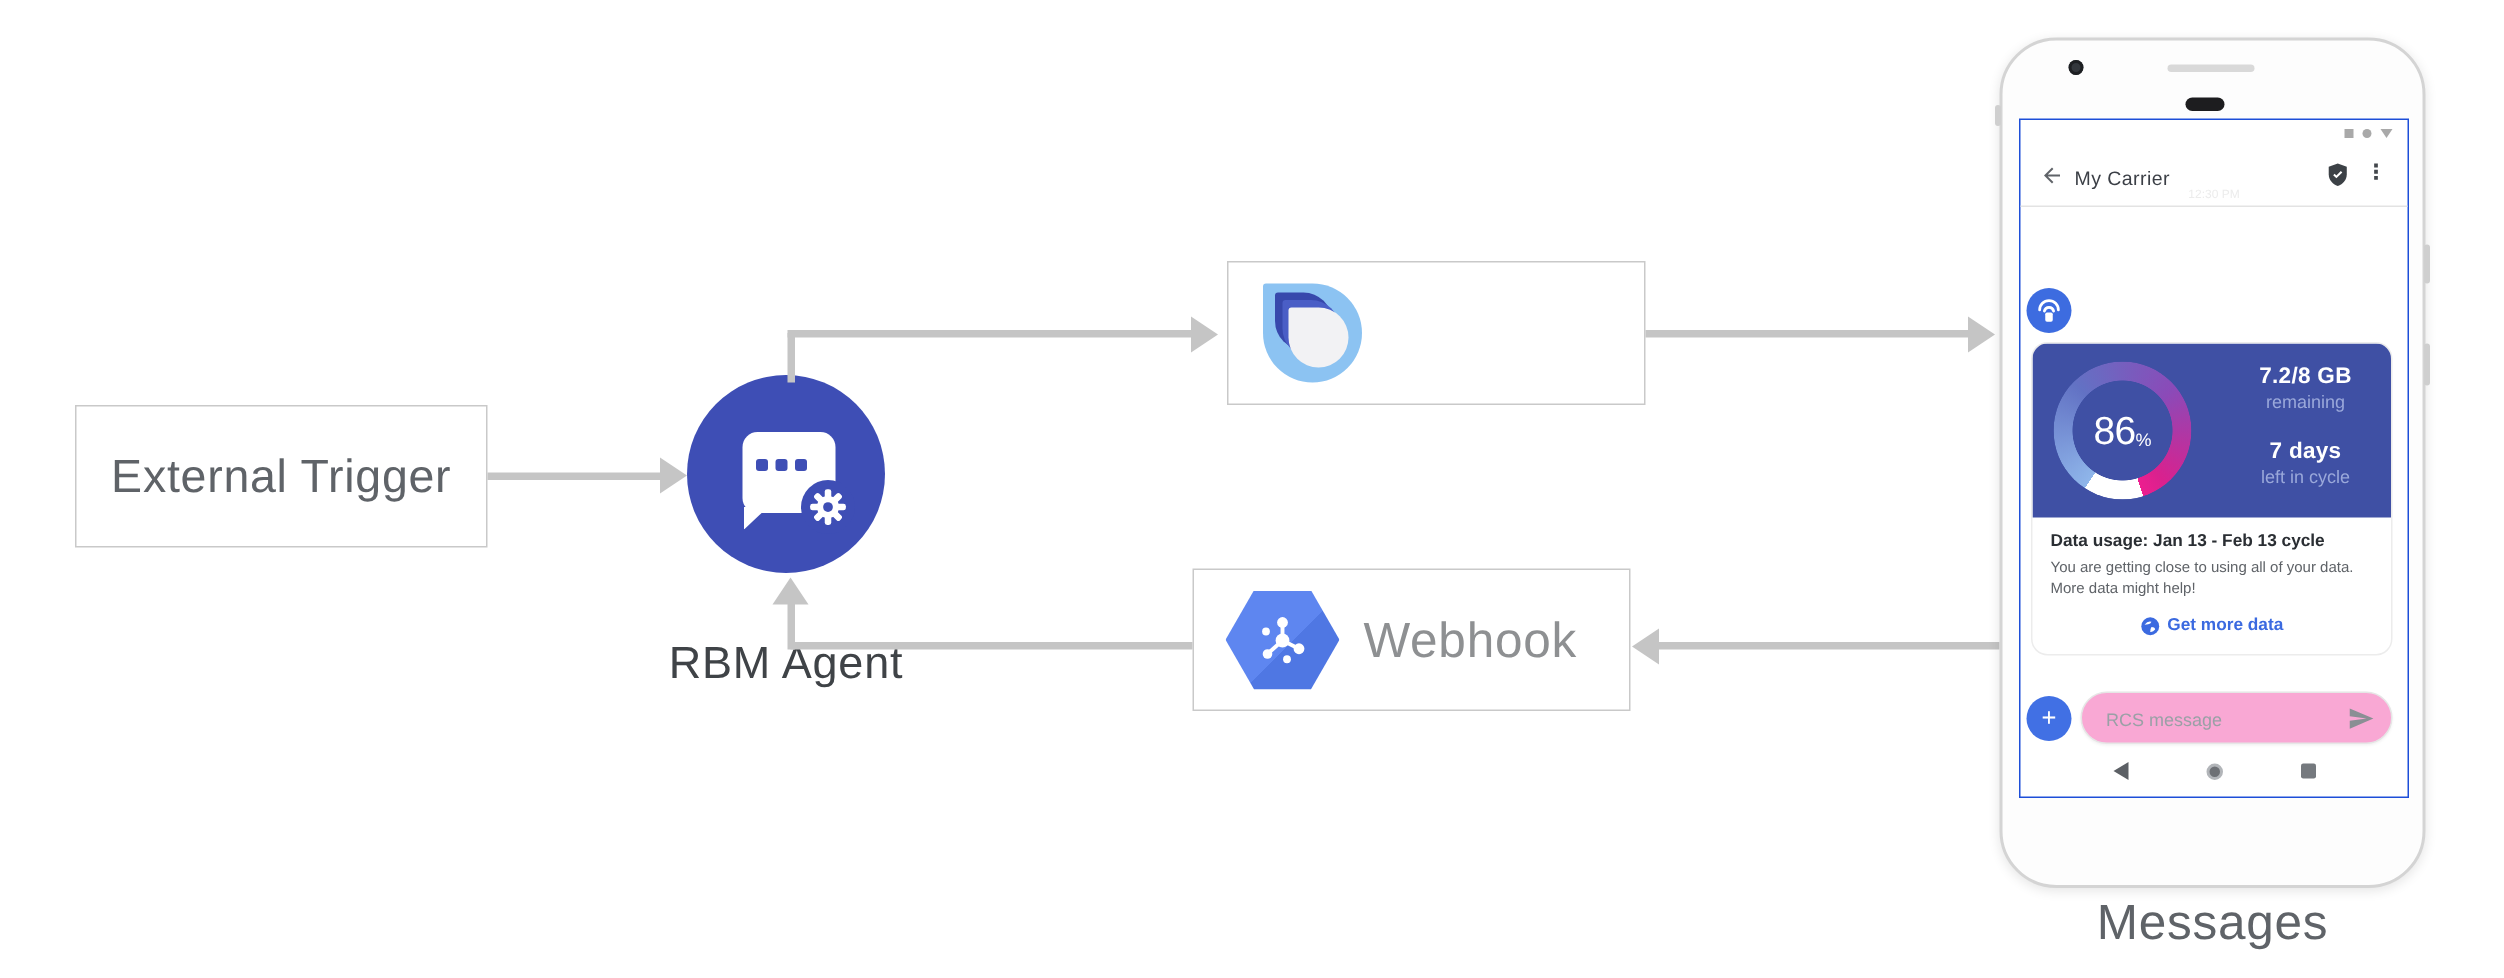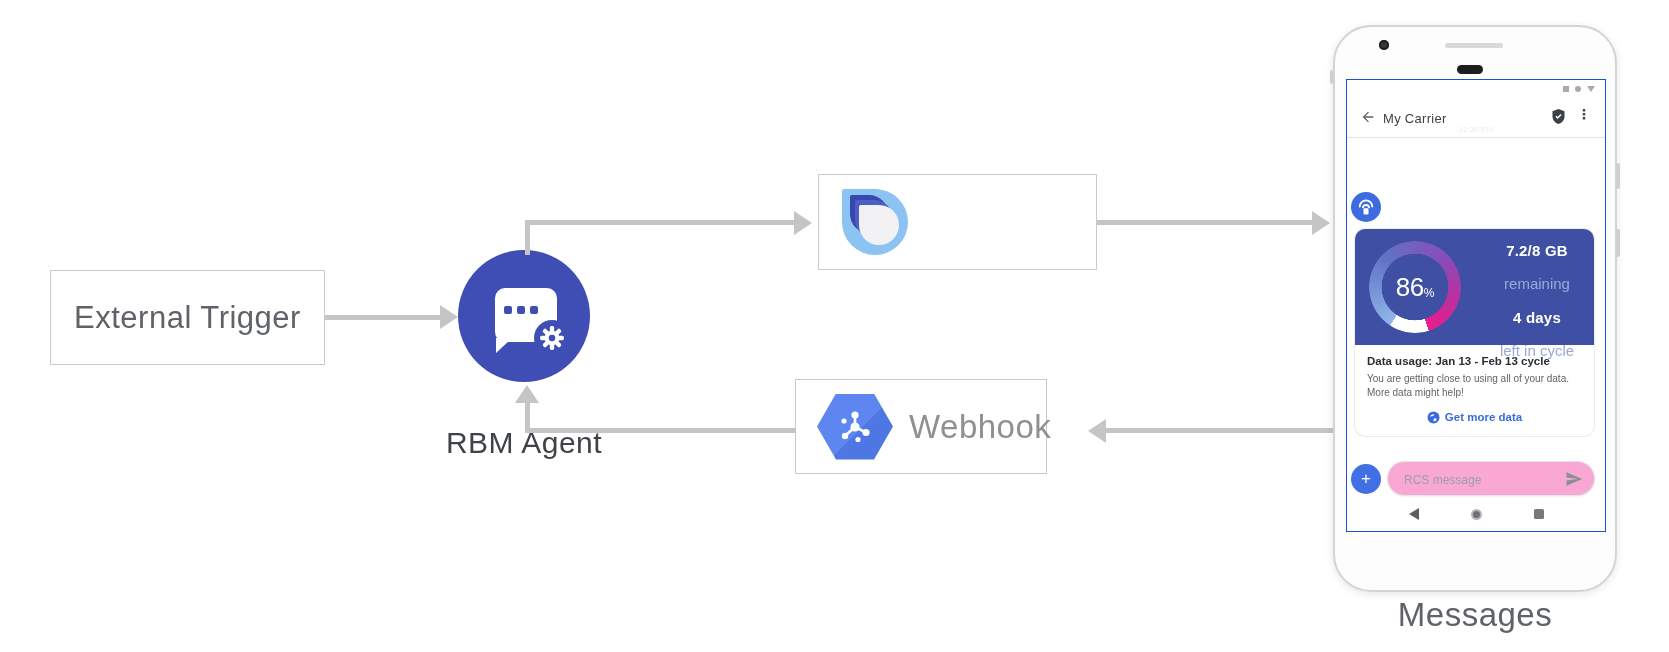--- a/index.html
+++ b/index.html
@@ -84,21 +84,21 @@
   .ring{position:absolute;inset:0;border-radius:50%;
         background:conic-gradient(from 213deg,#8fb6ea 0%,#6272c4 28%,#8b4ab8 55%,#d9218e 80%,#ed1e8f 86%,#ffffff 86%,#ffffff 100%);
         -webkit-mask:radial-gradient(closest-side,transparent 72%,#000 73%);
         mask:radial-gradient(closest-side,transparent 72%,#000 73%);}
   .gauge-text{position:absolute;inset:0;display:flex;align-items:center;justify-content:center;
               color:#fff;font-weight:300;}
   .gauge-num{font-size:26px;letter-spacing:-0.5px;}
   .gauge-pct{font-size:12px;transform:translateY(6px);}
   .card-right{position:absolute;right:10px;top:13px;width:94px;text-align:center;color:#fff;}
   .big-val{font-size:15px;font-weight:bold;letter-spacing:0.2px;}
-  .sub-val{font-size:15px;color:#9aa8da;margin-top:16px;}
+  .sub-val{font-size:12px;color:#9aa8da;margin-top:2px;}
   .card-white{padding:9px 12px 12px 12px;}
   .cw-title{font-size:11.5px;font-weight:bold;color:#2a2e33;line-height:1.3;}
   .cw-body{font-size:10px;color:#5f6368;line-height:1.45;margin-top:3px;}
   .cw-cta{margin-top:10px;display:flex;align-items:center;justify-content:center;gap:5px;
           color:#3b6ae0;font-size:11.5px;font-weight:bold;cursor:pointer;}
 
   .plus-btn{position:absolute;left:4px;top:384px;width:30px;height:30px;border-radius:50%;
             background:#4170e4;color:#fff;display:flex;align-items:center;justify-content:center;
             font-size:17px;font-weight:400;}
   .pill{position:absolute;left:40px;top:381px;width:208px;height:35px;border-radius:18px;
@@ -162,21 +162,21 @@
       <div class="drop" style="left:0;top:0;width:66px;height:66px;background:#8cc3f2;"></div>
       <div class="drop" style="left:8px;top:6px;width:38px;height:38px;background:#3748ac;"></div>
       <div class="drop" style="left:13px;top:11px;width:38px;height:38px;background:#4a5ec6;"></div>
       <div class="drop" style="left:17px;top:16px;width:40px;height:40px;background:#f2f2f4;"></div>
     </div>
   </div>
 
   <div class="hline" style="left:1097px;top:220px;width:216px;height:5px;"></div>
   <div class="ah-right" style="left:1312px;top:210.5px;"></div>
 
-  <div class="dbox" style="left:795px;top:379px;width:252px;height:95px;padding-left:21px;gap:16px;">
+  <div class="dbox" style="left:795px;top:379px;width:292px;height:95px;padding-left:21px;gap:16px;">
     <div class="hexagon">
       <svg width="40" height="40" viewBox="-20 -20 40 40">
         <g stroke="#ffffff" stroke-width="2.6">
           <line x1="0" y1="0" x2="0" y2="-11"></line>
           <line x1="0" y1="0" x2="10" y2="5"></line>
           <line x1="0" y1="0" x2="-9" y2="8"></line>
         </g>
         <g fill="#ffffff">
           <circle r="4.6"></circle>
           <circle cx="0" cy="-12" r="3.6"></circle>
@@ -239,21 +239,21 @@
           <div class="gauge">
             <div class="ring"></div>
             <div class="gauge-text">
               <span class="gauge-num">86</span>
               <span class="gauge-pct">%</span>
             </div>
           </div>
           <div class="card-right">
             <div class="big-val">7.2/8 GB</div>
             <div class="sub-val">remaining</div>
-            <div class="big-val" style="margin-top:17px;">4 days</div>
+            <div class="big-val" style="margin-top:17px;">7 days</div>
             <div class="sub-val">left in cycle</div>
           </div>
         </div>
         <div class="card-white">
           <div class="cw-title">Data usage: Jan 13 - Feb 13 cycle</div>
           <div class="cw-body">You are getting close to using all of your data. More data might help!</div>
           <div class="cw-cta">
             <svg width="13" height="13" viewBox="0 0 24 24">
               <circle cx="12" cy="12" r="11" fill="#3b6ae0"></circle>
               <path d="M5 10 q4 -5 8.5 -3.5 q-1 3 -4 3 q-2.5 0 -4.5 .5z" fill="#fff"></path>

